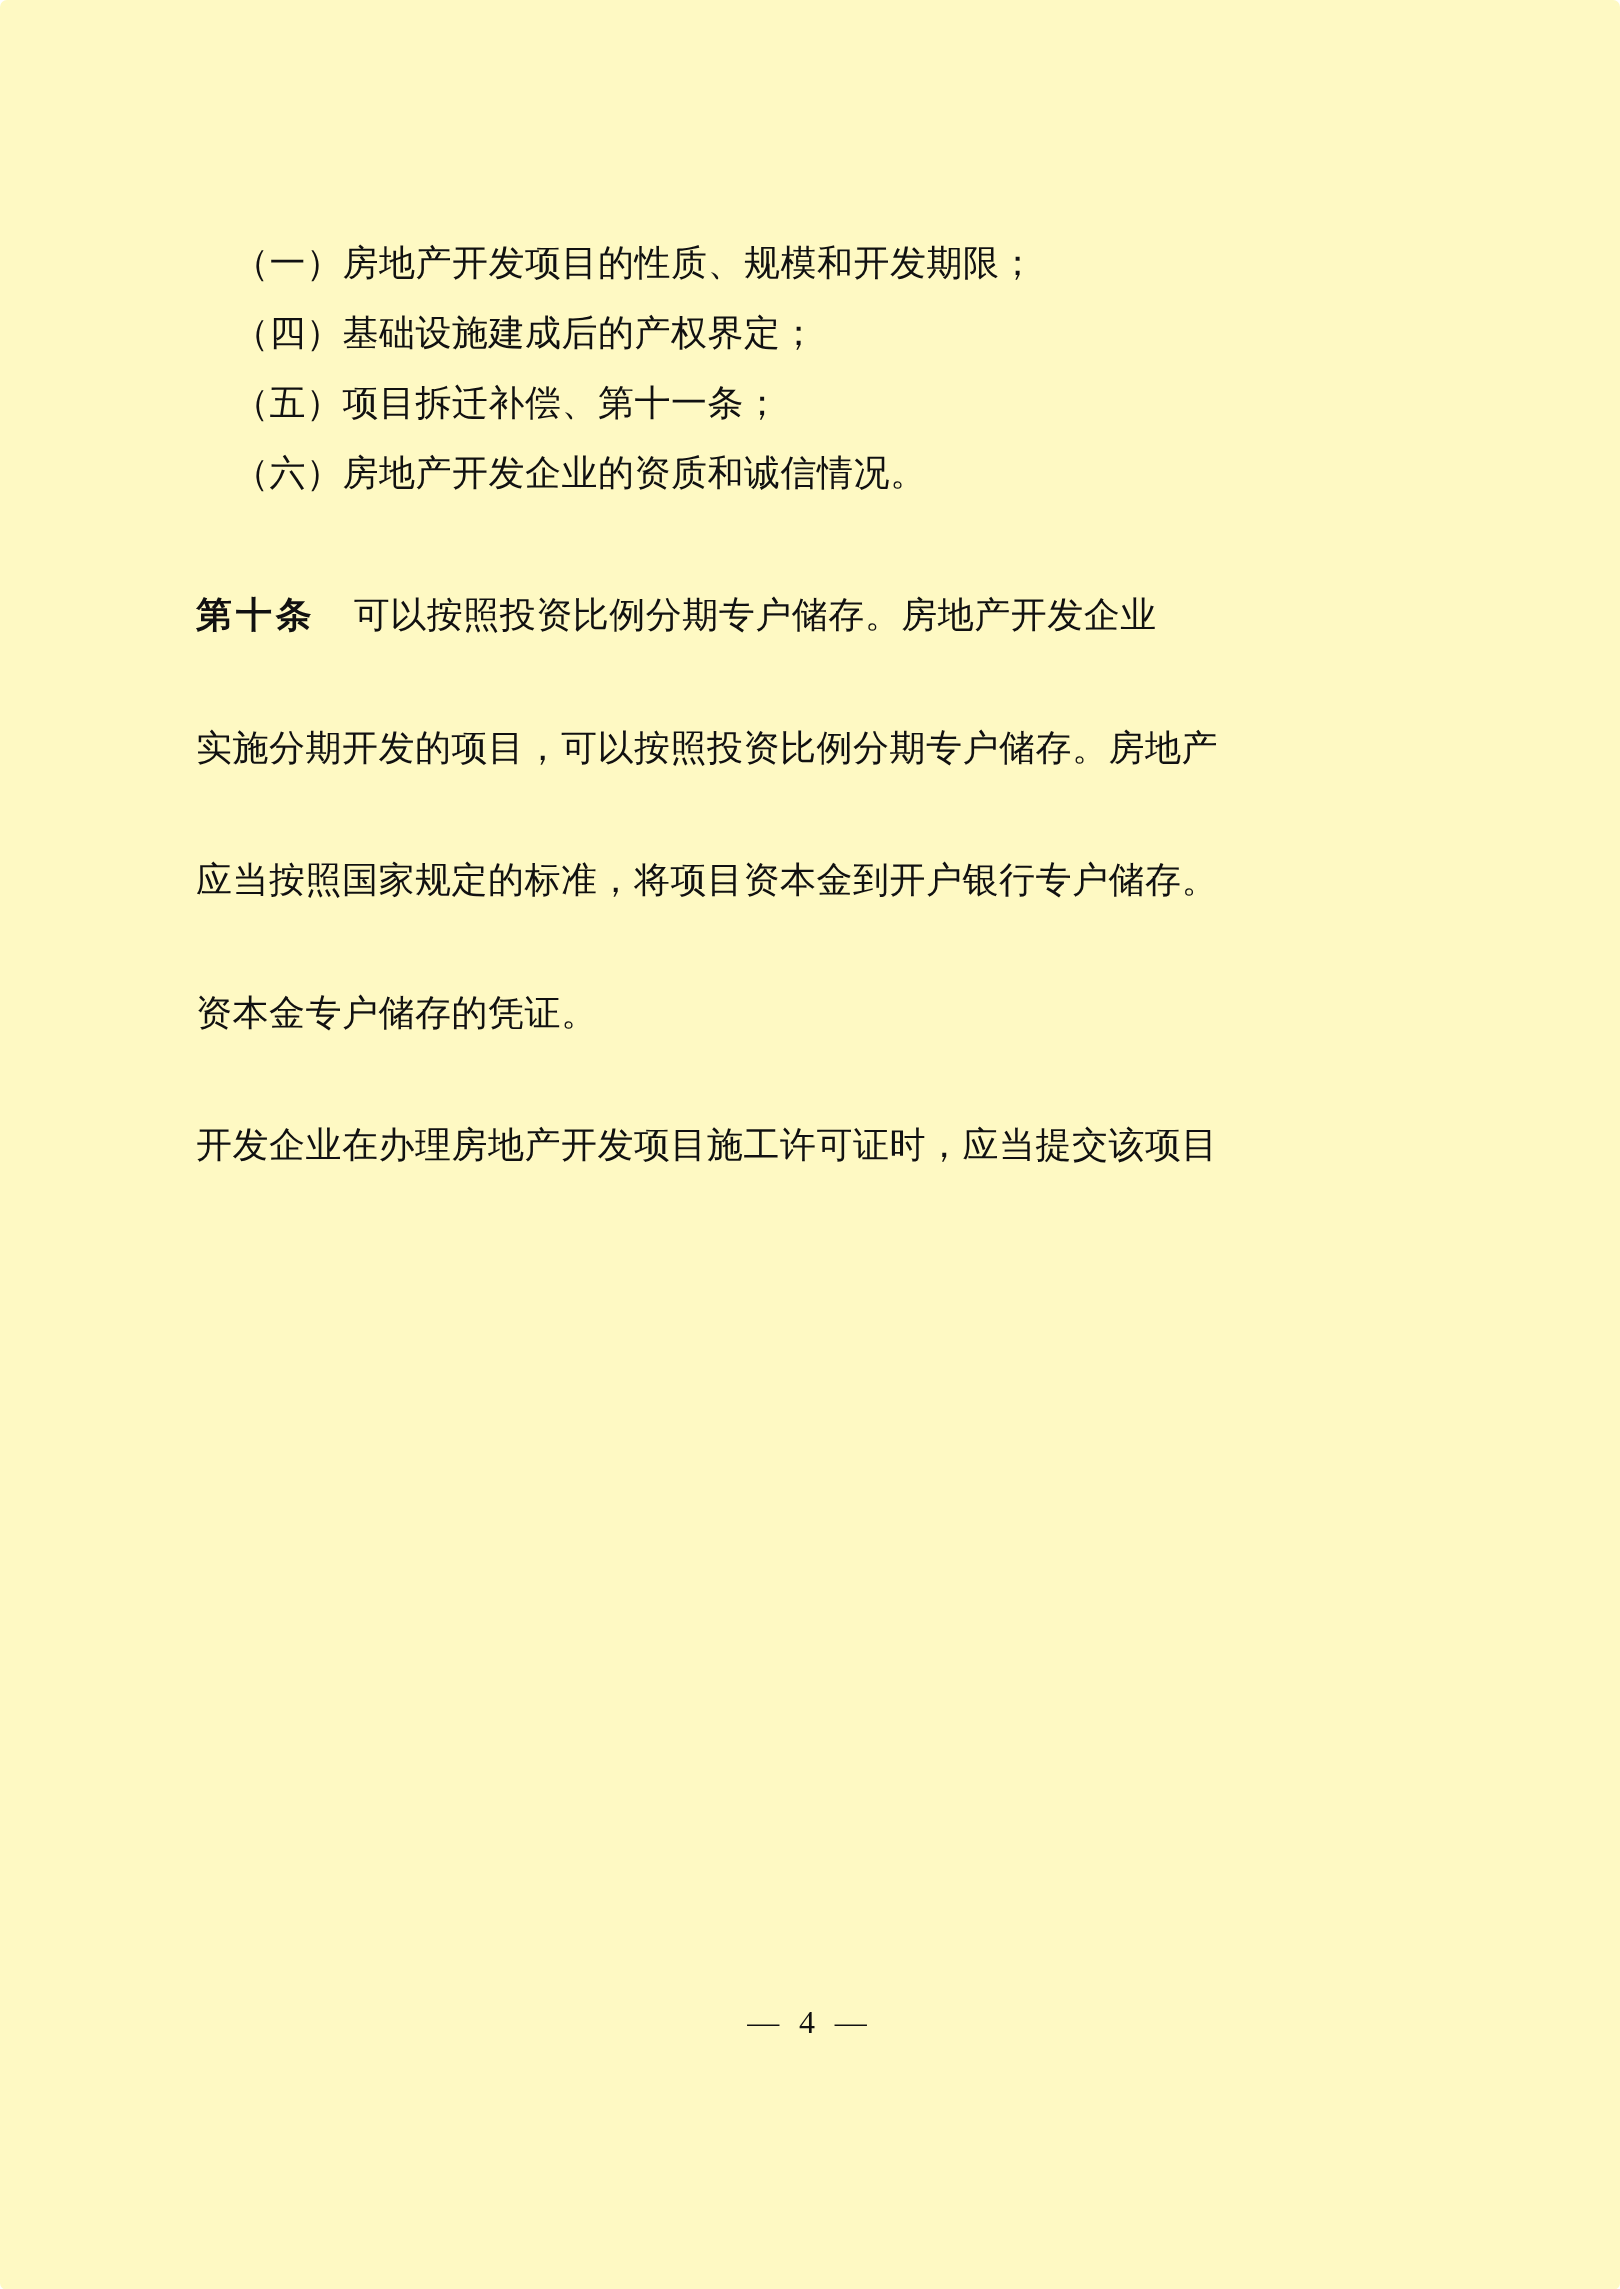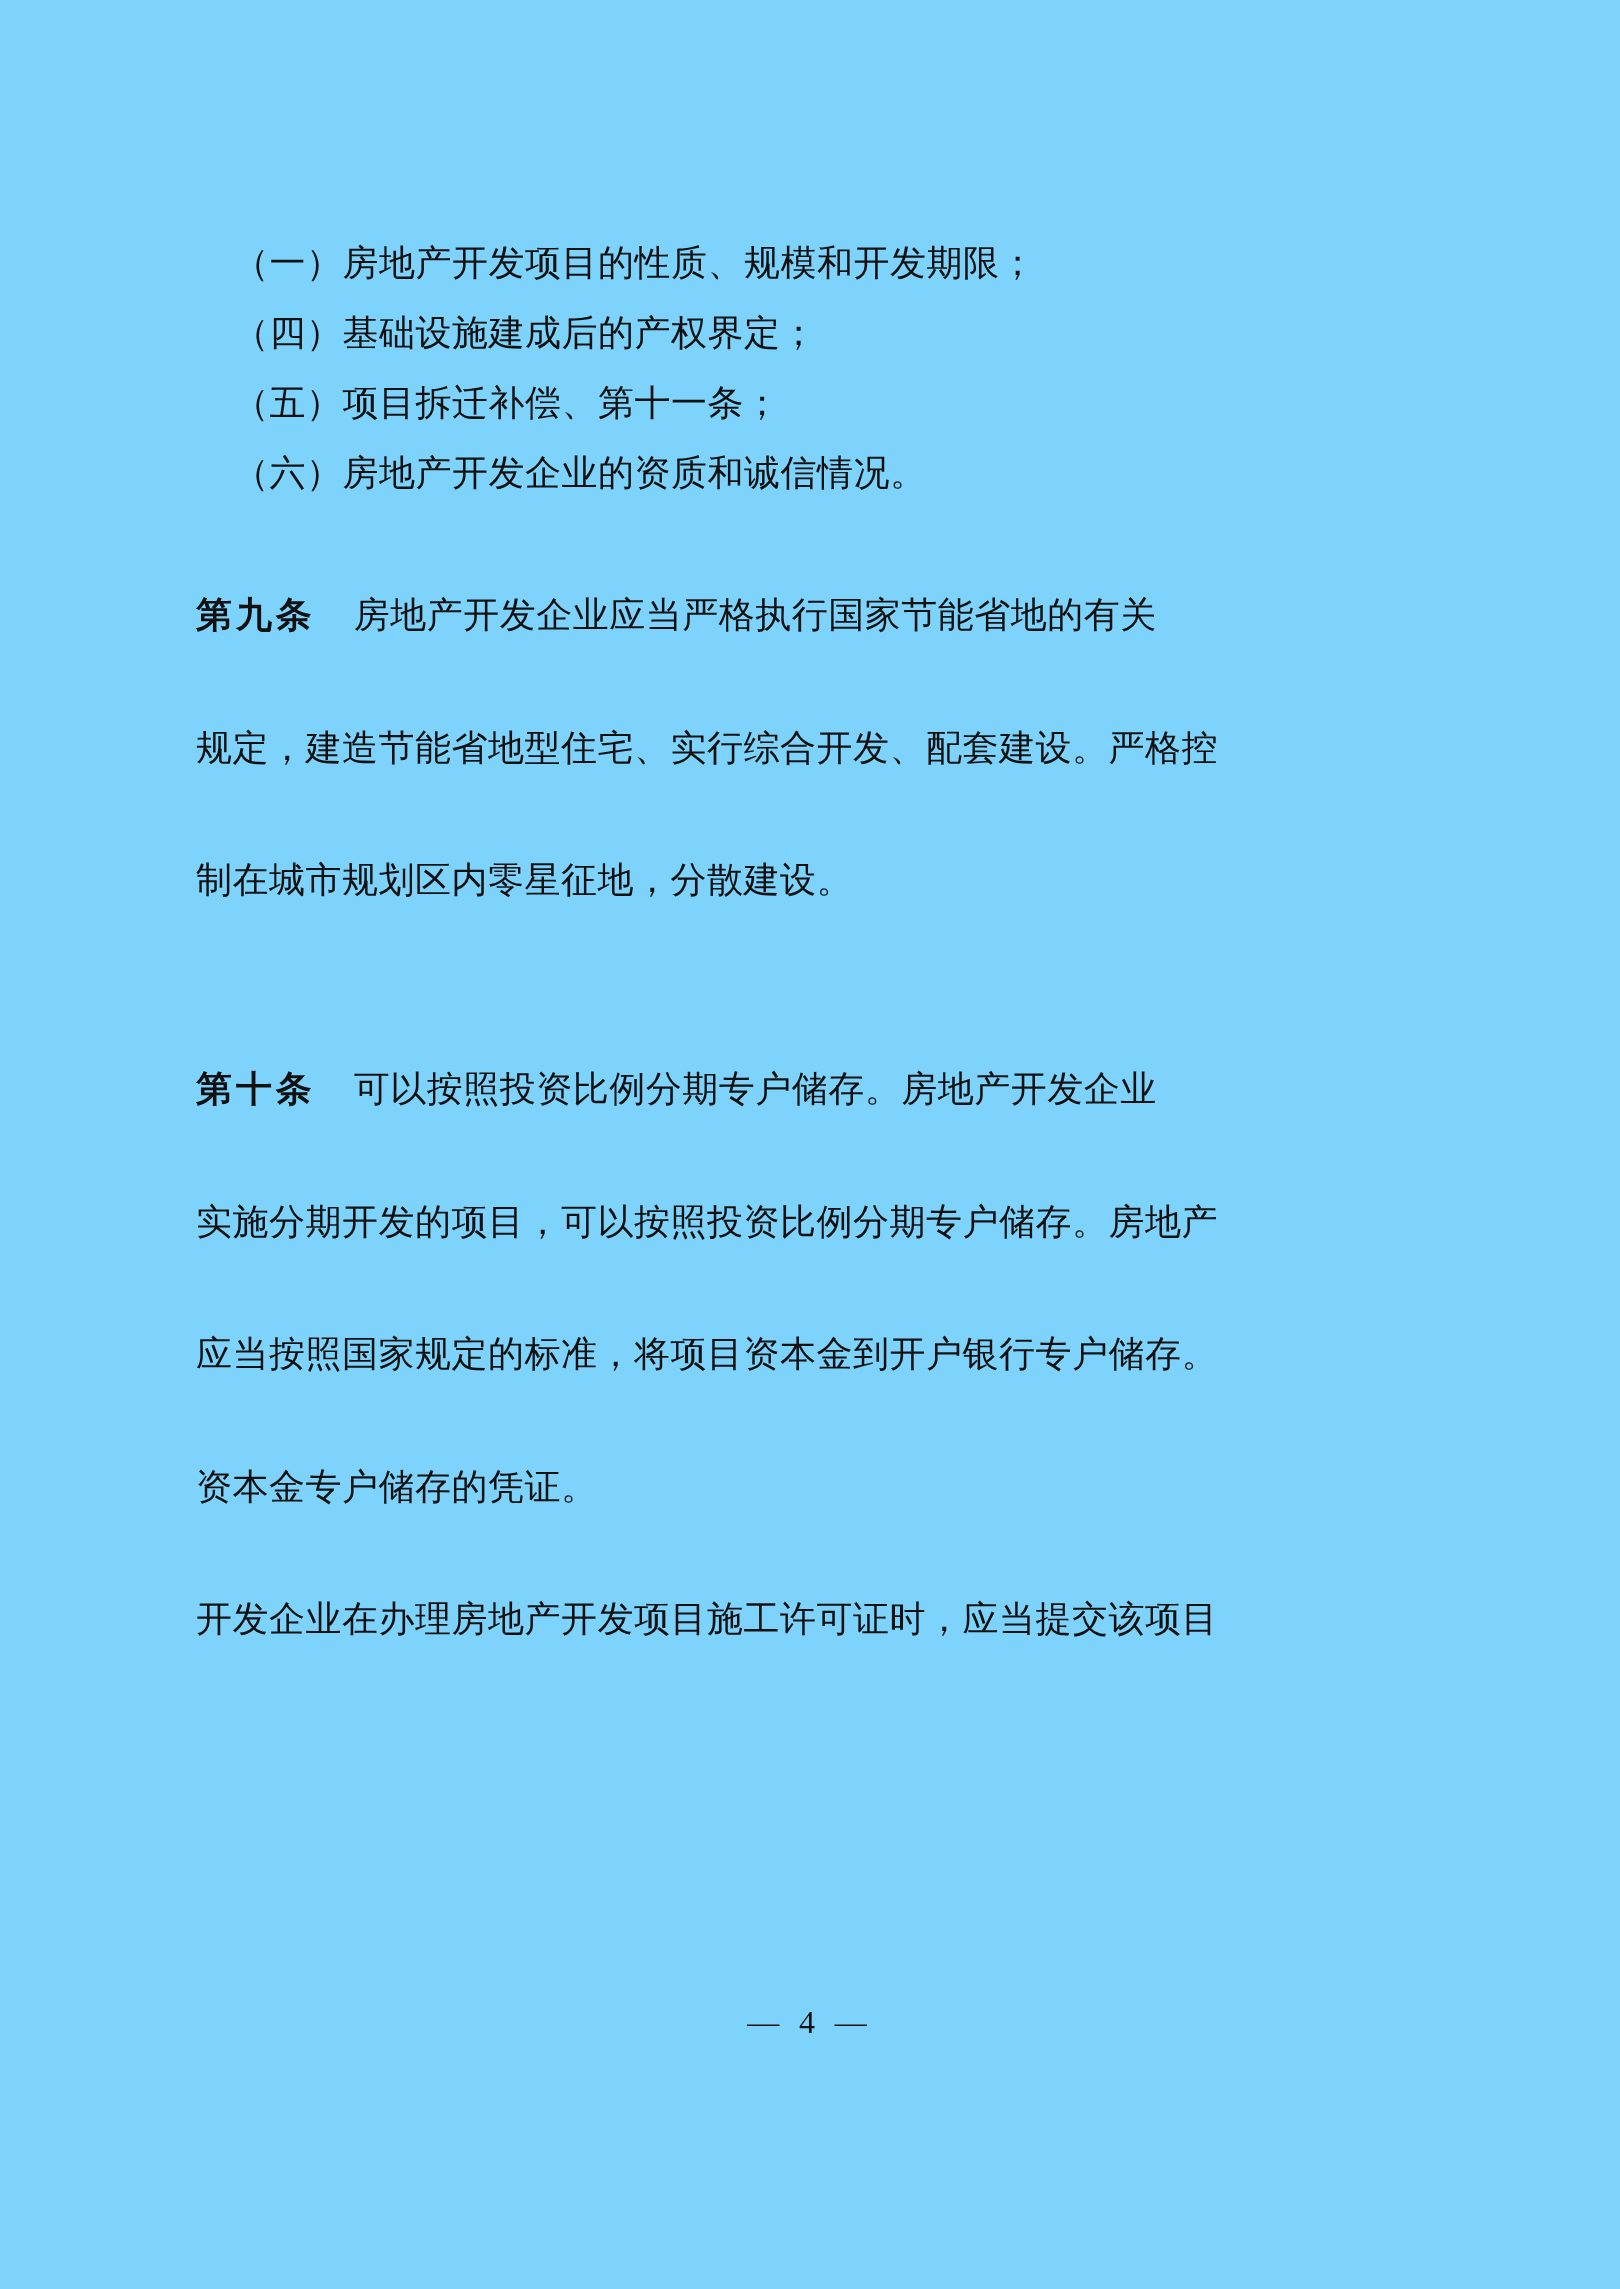--- a/index.html
+++ b/index.html
@@ -4,23 +4,24 @@
 <style>
   html, body {
     margin: 0;
     padding: 0;
     background: #ffffff;
   }
   .page {
     width: 1620px;
     height: 2290px;
     position: relative;
-    background: #7dd3fc;
+    background: #fef9c3;
     box-sizing: border-box;
     overflow: hidden;
+    border-radius: 7px;
   }
   .content {
     position: absolute;
     left: 196px;
     top: 245px;
     width: 1245px;
   }
   .doc-line {
     font-family: "Liberation Serif", "DejaVu Serif", serif;
     font-size: 36px;
@@ -71,27 +72,20 @@
 <body>
 
 <div class="page">
   <div class="content">
 
     <div class="doc-line list-item">（一）房地产开发项目的性质、规模和开发期限；</div>
     <div class="doc-line list-item">（四）基础设施建成后的产权界定；</div>
     <div class="doc-line list-item">（五）项目拆迁补偿、第十一条；</div>
     <div class="doc-line list-item">（六）房地产开发企业的资质和诚信情况。</div>
 
-    <div class="article-block">
-      <div class="doc-line para-lines">
-        <span class="ln"><span class="article-title">第九条</span>&nbsp;&nbsp;&nbsp;&nbsp;<span>房地产开发企业应当严格执行国家节能省地的有关</span></span>
-        <span class="ln">规定，建造节能省地型住宅、实行综合开发、配套建设。严格控</span>
-        <span class="ln">制在城市规划区内零星征地，分散建设。</span>
-      </div>
-    </div>
 
     <div class="article-block">
       <div class="doc-line para-lines">
         <span class="ln"><span class="article-title">第十条</span>&nbsp;&nbsp;&nbsp;&nbsp;<span>可以按照投资比例分期专户储存。房地产开发企业</span></span>
         <span class="ln">实施分期开发的项目，可以按照投资比例分期专户储存。房地产</span>
         <span class="ln">应当按照国家规定的标准，将项目资本金到开户银行专户储存。</span>
         <span class="ln">资本金专户储存的凭证。</span>
         <span class="ln">开发企业在办理房地产开发项目施工许可证时，应当提交该项目</span>
       </div>
     </div>

